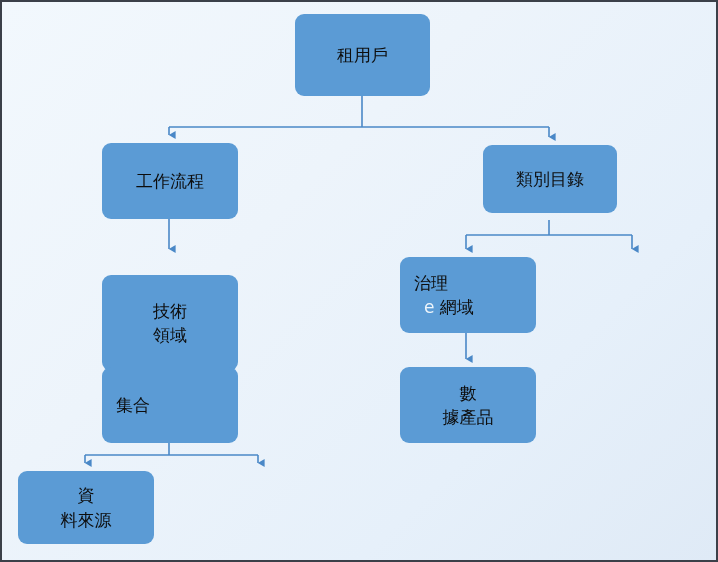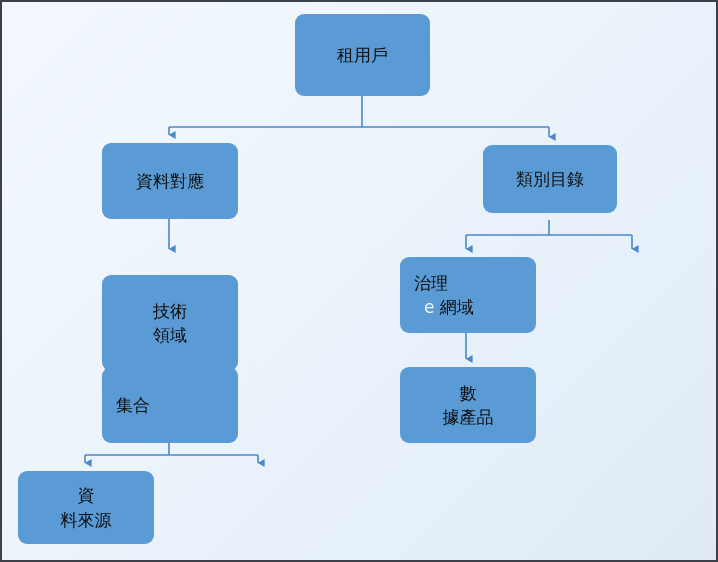--- a/index.html
+++ b/index.html
@@ -79,21 +79,21 @@
 
       <path d="M464,330 L464,357" marker-end="url(#arr)"></path>
     </g>
   </svg>
 
   <div class="node align-center" style="left:293px; top:12px; width:135px; height:82px;">
     <span class="ln">租用戶</span>
   </div>
 
   <div class="node align-center" style="left:100px; top:141px; width:136px; height:76px;">
-    <span class="ln">資料對應</span>
+    <span class="ln">工作流程</span>
   </div>
 
   <div class="node align-center" style="left:481px; top:143px; width:134px; height:68px;">
     <span class="ln">類別目錄</span>
   </div>
 
   <div class="node align-center" style="left:100px; top:255px; width:136px; height:96px;margin-top:18px;">
     <span class="ln">技術</span>
     <span class="ln">領域</span>
   </div>

